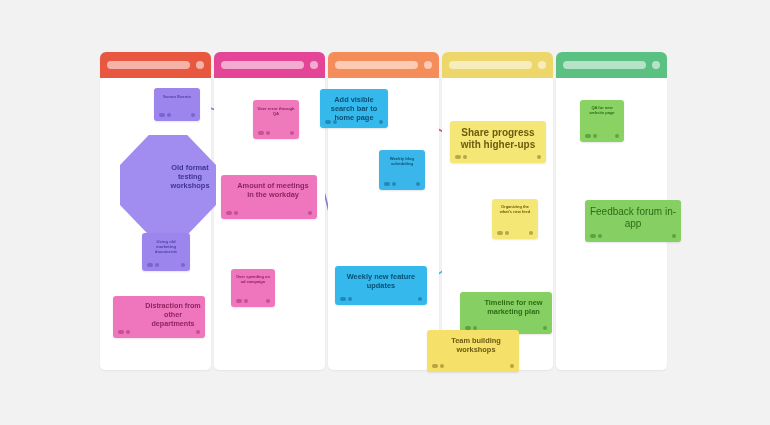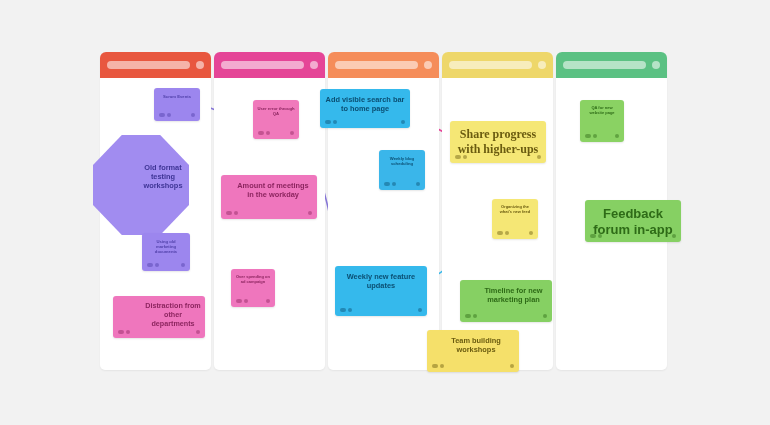--- a/index.html
+++ b/index.html
@@ -161,21 +161,21 @@
       <div class="card" style="left: 154px; top: 88px; width: 46px; height: 33px; background: rgb(156, 134, 238);">
         <span class="card-text" style="font-size: 4.2px; color: rgb(79, 63, 168); font-weight: 700;">Scrum Events</span>
         <div class="card-foot">
           <div class="foot-left">
             <span class="dotmark wide" style="background: rgb(79, 63, 168);"></span>
             <span class="dotmark" style="background: rgb(79, 63, 168);"></span>
           </div>
           <span class="dotmark" style="background: rgb(79, 63, 168);"></span>
         </div>
       </div>
-      <div class="card octagon" style="left: 93px; top: 135px; width: 96px; height: 100px; background: rgb(161, 140, 240); padding-left: 44px;">
+      <div class="card octagon" style="left: 120px; top: 135px; width: 96px; height: 100px; background: rgb(161, 140, 240); padding-left: 44px;">
         <span class="card-text" style="font-size: 7.4px; color: rgb(63, 53, 150); font-weight: 700;">Old format testing workshops</span>
         <div class="card-foot">
           <div class="foot-left">
             <span class="dotmark wide" style="background: rgb(63, 53, 150);"></span>
             <span class="dotmark" style="background: rgb(63, 53, 150);"></span>
           </div>
           <span class="dotmark" style="background: rgb(63, 53, 150);"></span>
         </div>
       </div>
       <div class="card" style="left: 142px; top: 233px; width: 48px; height: 38px; background: rgb(156, 134, 238);">
@@ -221,71 +221,71 @@
       <div class="card" style="left: 231px; top: 269px; width: 44px; height: 38px; background: rgb(239, 118, 189);">
         <span class="card-text" style="font-size: 4px; color: rgb(141, 38, 96); font-weight: 700;">Over spending on ad campaign</span>
         <div class="card-foot">
           <div class="foot-left">
             <span class="dotmark wide" style="background: rgb(141, 38, 96);"></span>
             <span class="dotmark" style="background: rgb(141, 38, 96);"></span>
           </div>
           <span class="dotmark" style="background: rgb(141, 38, 96);"></span>
         </div>
       </div>
-      <div class="card" style="left: 320px; top: 89px; width: 90px; height: 39px; background: rgb(53, 185, 236);">
+      <div class="card" style="left: 320px; top: 89px; width: 68px; height: 39px; background: rgb(53, 185, 236);">
         <span class="card-text" style="font-size: 7.4px; color: rgb(11, 79, 115); font-weight: 700;">Add visible search bar to home page</span>
         <div class="card-foot">
           <div class="foot-left">
             <span class="dotmark wide" style="background: rgb(11, 79, 115);"></span>
             <span class="dotmark" style="background: rgb(11, 79, 115);"></span>
           </div>
           <span class="dotmark" style="background: rgb(11, 79, 115);"></span>
         </div>
       </div>
       <div class="card" style="left: 379px; top: 150px; width: 46px; height: 40px; background: rgb(58, 182, 234);">
         <span class="card-text" style="font-size: 4.2px; color: rgb(11, 79, 115); font-weight: 700;">Weekly blog scheduling</span>
         <div class="card-foot">
           <div class="foot-left">
             <span class="dotmark wide" style="background: rgb(11, 79, 115);"></span>
             <span class="dotmark" style="background: rgb(11, 79, 115);"></span>
           </div>
           <span class="dotmark" style="background: rgb(11, 79, 115);"></span>
         </div>
       </div>
-      <div class="card" style="left: 335px; top: 266px; width: 92px; height: 50px; background: rgb(53, 185, 236);">
+      <div class="card" style="left: 335px; top: 266px; width: 92px; height: 39px; background: rgb(53, 185, 236);">
         <span class="card-text" style="font-size: 7.4px; color: rgb(11, 79, 115); font-weight: 700;">Weekly new feature updates</span>
         <div class="card-foot">
           <div class="foot-left">
             <span class="dotmark wide" style="background: rgb(11, 79, 115);"></span>
             <span class="dotmark" style="background: rgb(11, 79, 115);"></span>
           </div>
           <span class="dotmark" style="background: rgb(11, 79, 115);"></span>
         </div>
       </div>
       <div class="card" style="left: 450px; top: 121px; width: 96px; height: 42px; background: rgb(245, 231, 117);">
-        <span class="card-text" style="font-size: 12px; color: rgb(107, 92, 16); font-weight: 700; font-family: Liberation Serif, serif;">Share progress with higher-ups</span>
+        <span class="card-text" style="font-size: 10px; color: rgb(107, 92, 16); font-weight: 700;">Share progress with higher-ups</span>
         <div class="card-foot">
           <div class="foot-left">
             <span class="dotmark wide" style="background: rgb(107, 92, 16);"></span>
             <span class="dotmark" style="background: rgb(107, 92, 16);"></span>
           </div>
           <span class="dotmark" style="background: rgb(107, 92, 16);"></span>
         </div>
       </div>
       <div class="card" style="left: 492px; top: 199px; width: 46px; height: 40px; background: rgb(245, 231, 117);">
         <span class="card-text" style="font-size: 4px; color: rgb(107, 92, 16); font-weight: 700;">Organizing the what's new feed</span>
         <div class="card-foot">
           <div class="foot-left">
             <span class="dotmark wide" style="background: rgb(107, 92, 16);"></span>
             <span class="dotmark" style="background: rgb(107, 92, 16);"></span>
           </div>
           <span class="dotmark" style="background: rgb(107, 92, 16);"></span>
         </div>
       </div>
-      <div class="card" style="left: 460px; top: 280px; width: 92px; height: 42px; background: rgb(134, 208, 99); padding-left: 15px;">
+      <div class="card" style="left: 460px; top: 292px; width: 92px; height: 42px; background: rgb(134, 208, 99); padding-left: 15px;">
         <span class="card-text" style="font-size: 7.4px; color: rgb(46, 107, 23); font-weight: 700;">Timeline for new marketing plan</span>
         <div class="card-foot">
           <div class="foot-left">
             <span class="dotmark wide" style="background: rgb(46, 107, 23);"></span>
             <span class="dotmark" style="background: rgb(46, 107, 23);"></span>
           </div>
           <span class="dotmark" style="background: rgb(46, 107, 23);"></span>
         </div>
       </div>
       <div class="card" style="left: 427px; top: 330px; width: 92px; height: 42px; background: rgb(245, 224, 106);">
@@ -302,21 +302,21 @@
         <span class="card-text" style="font-size: 4px; color: rgb(46, 107, 23); font-weight: 700;">QA for new website page</span>
         <div class="card-foot">
           <div class="foot-left">
             <span class="dotmark wide" style="background: rgb(46, 107, 23);"></span>
             <span class="dotmark" style="background: rgb(46, 107, 23);"></span>
           </div>
           <span class="dotmark" style="background: rgb(46, 107, 23);"></span>
         </div>
       </div>
       <div class="card" style="left: 585px; top: 200px; width: 96px; height: 42px; background: rgb(134, 208, 99);">
-        <span class="card-text" style="font-size: 13px; color: rgb(46, 107, 23); font-weight: 700;">Feedback forum in-app</span>
+        <span class="card-text" style="font-size: 10px; color: rgb(46, 107, 23); font-weight: 400;">Feedback forum in-app</span>
         <div class="card-foot">
           <div class="foot-left">
             <span class="dotmark wide" style="background: rgb(46, 107, 23);"></span>
             <span class="dotmark" style="background: rgb(46, 107, 23);"></span>
           </div>
           <span class="dotmark" style="background: rgb(46, 107, 23);"></span>
         </div>
       </div>
     </div>
 

